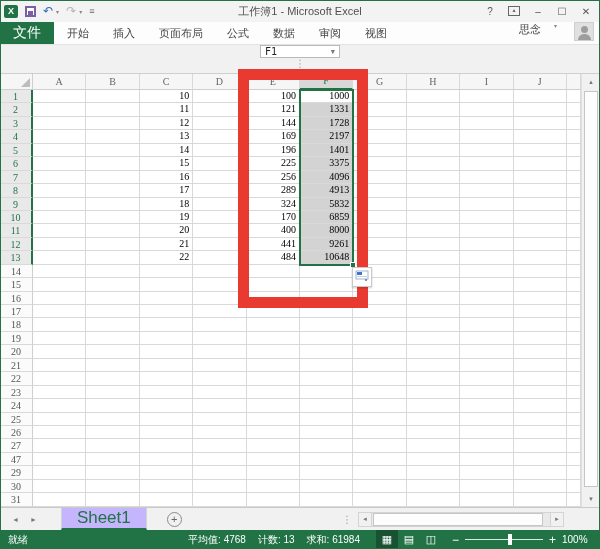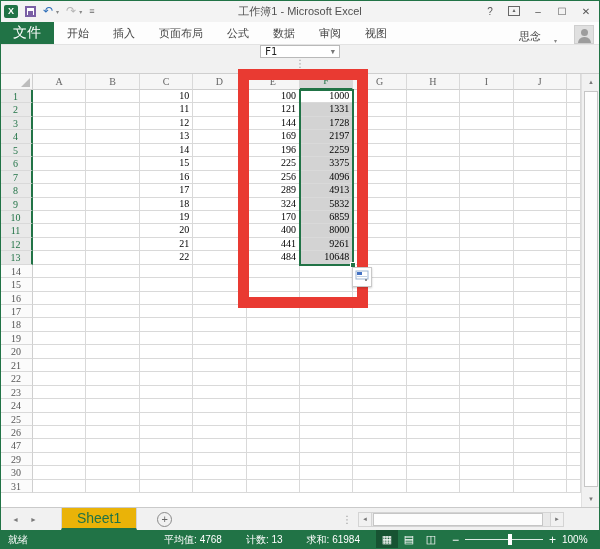--- a/index.html
+++ b/index.html
@@ -20,21 +20,21 @@
   .qat-more { font-size:9px; color:#666; letter-spacing:-1px; }
   #title-text { position:absolute; left:0; right:0; text-align:center; font-size:11px; color:#505050; pointer-events:none; }
   .win-ctrls { margin-left:auto; display:flex; align-items:center; gap:4px; z-index:2; }
   .win-btn { width:20px; height:16px; display:flex; align-items:center; justify-content:center; font-size:10px; color:#555; }
   .ribbon-disp-ico { width:12px; height:10px; border:1px solid #666; display:flex; align-items:flex-start; justify-content:center; font-size:6px; color:#666; line-height:7px; }
 
   
   #ribbon-tabs { height:23px; background:#fdfdfd; display:flex; align-items:stretch; border-bottom:1px solid #e3e3e3; }
   .file-tab { background:var(--accent); color:#fff; font-size:14px; padding:0 13px; display:flex; align-items:center; }
   .rtab { font-size:11px; color:#444; padding:0 11px; display:flex; align-items:center; margin-left:2px; }
-  .user-zone { margin-left:auto; display:flex; align-items:flex-end; gap:17px; padding-right:6px; }
+  .user-zone { margin-left:auto; display:flex; align-items:flex-start; gap:17px; padding-right:6px; }
   .user-name { font-size:11px; color:#444; }
   .avatar { width:20px; height:19px; background:#e0e0e0; position:relative; overflow:hidden; border:1px solid #cfcfcf; }
   .avatar .head { width:7px; height:7px; border-radius:50%; background:#9d9d9d; margin:3px auto 0; }
   .avatar .torso { width:13px; height:7px; border-radius:6px 6px 0 0; background:#9d9d9d; margin:1px auto 0; }
 
   
   #formula-row { height:29px; background:#f1f1f1; display:flex; align-items:center; padding:0 3px; border-bottom:1px solid #cfcfcf;flex-direction:column; }
   #name-box { width:80px; height:20px; background:#fff; border:1px solid #b9b9b9; font-size:10px; font-family:"DejaVu Sans Mono",monospace; color:#222; padding:0 4px; display:flex; align-items:center; justify-content:space-between; }
   #name-box .dd { font-size:7px; color:#777; }
   .fx-split { color:#9a9a9a; font-size:10px; margin:0 6px; }
@@ -73,33 +73,33 @@
   #fill-handle { position:absolute; left:350px; top:188px; width:6px; height:6px; background:var(--accent); border:1px solid #fff; z-index:4; }
   #fill-options { position:absolute; left:352px; top:193px; width:20px; height:20px; background:#fff; border:1px solid #c9c9c9; box-shadow:0 1px 2px rgba(0,0,0,.2); z-index:7; display:flex; align-items:center; justify-content:center; }
 
   
   #red-rect { position:absolute; left:238px; top:-5px; width:130px; height:239px; border:11px solid var(--red); z-index:5; pointer-events:none; }
 
   
   #tab-bar { height:23px; background:#f1f1f1; border-top:1px solid #cacaca; display:flex; align-items:stretch; }
   .tabnav { display:flex; align-items:center; gap:11px; padding:0 10px 0 12px; }
   .tabnav span { font-size:7px; color:#7a7a7a; }
-  #sheet-tab { background:#eab308; border-right:1px solid #d4d4d4; border-left:1px solid #d4d4d4; border-bottom:2px solid var(--accent); color:var(--accent); font-size:14px; display:flex; align-items:center; padding:0 15px; margin-left:14px; }
+  #sheet-tab { background:#c4b5fd; border-right:1px solid #d4d4d4; border-left:1px solid #d4d4d4; border-bottom:2px solid var(--accent); color:var(--accent); font-size:17px; display:flex; align-items:center; padding:0 15px; margin-left:14px; }
   #new-sheet { width:15px; height:15px; border:1px solid #8a8a8a; border-radius:50%; color:#666; font-size:11px; line-height:13px; text-align:center; align-self:center; margin-left:20px; }
   .tab-spacer { flex:1; }
   .hsplit { align-self:center; color:#9a9a9a; font-size:10px; margin-right:6px; }
   #hscroll { display:flex; align-items:center; margin-right:36px; }
   .hs-btn { width:14px; height:15px; background:#f1f1f1; border:1px solid #d4d4d4; display:flex; align-items:center; justify-content:center; font-size:6px; color:#777; }
   #hscroll-track { width:178px; height:15px; background:#e9e9e9; border-top:1px solid #d4d4d4; border-bottom:1px solid #d4d4d4; position:relative; }
   #hscroll-thumb { position:absolute; left:1px; top:0px; height:13px; width:170px; background:#fdfdfd; border:1px solid #c6c6c6; }
 
   
   #status-bar { height:19px; background:var(--accent); color:#fff; display:flex; align-items:center; font-size:10px; }
   #status-mode { padding-left:8px; }
-  .agg-group { margin-left:auto; display:flex; align-items:center; gap:24px; }
+  .agg-group { margin-left:auto; display:flex; align-items:center; gap:12px; }
   .agg { white-space:nowrap; }
   .view-btns { display:flex; align-items:center; margin-left:16px; }
   .view-btn { width:22px; height:19px; display:flex; align-items:center; justify-content:center; font-size:11px; color:#fff; }
   .view-btn.active { background:rgba(0,0,0,.28); }
   .zoom-ctl { display:flex; align-items:center; gap:6px; margin-left:10px; padding-right:8px; }
   .zoom-sign { font-size:12px; line-height:10px; }
   #zoom-track { width:78px; height:1px; background:rgba(255,255,255,.85); position:relative; }
   #zoom-thumb { position:absolute; left:43px; top:-5px; width:4px; height:11px; background:#fff; }
   #zoom-level { min-width:30px; text-align:left; }
 </style>
@@ -241,21 +241,21 @@
             <div class="cell"></div>
             <div class="cell partial"></div>
           </div>
           <div class="grid-row">
             <div class="row-h sel-row">5</div>
             <div class="cell"></div>
             <div class="cell"></div>
             <div class="cell">14</div>
             <div class="cell"></div>
             <div class="cell">196</div>
-            <div class="cell sel">2259</div>
+            <div class="cell sel">1401</div>
             <div class="cell"></div>
             <div class="cell"></div>
             <div class="cell"></div>
             <div class="cell"></div>
             <div class="cell partial"></div>
           </div>
           <div class="grid-row">
             <div class="row-h sel-row">6</div>
             <div class="cell"></div>
             <div class="cell"></div>
@@ -530,20 +530,34 @@
             <div class="cell"></div>
             <div class="cell"></div>
             <div class="cell"></div>
             <div class="cell"></div>
             <div class="cell"></div>
             <div class="cell"></div>
             <div class="cell partial"></div>
           </div>
           <div class="grid-row">
             <div class="row-h">26</div>
+            <div class="cell"></div>
+            <div class="cell"></div>
+            <div class="cell"></div>
+            <div class="cell"></div>
+            <div class="cell"></div>
+            <div class="cell"></div>
+            <div class="cell"></div>
+            <div class="cell"></div>
+            <div class="cell"></div>
+            <div class="cell"></div>
+            <div class="cell partial"></div>
+          </div>
+          <div class="grid-row">
+            <div class="row-h">27</div>
             <div class="cell"></div>
             <div class="cell"></div>
             <div class="cell"></div>
             <div class="cell"></div>
             <div class="cell"></div>
             <div class="cell"></div>
             <div class="cell"></div>
             <div class="cell"></div>
             <div class="cell"></div>
             <div class="cell"></div>

